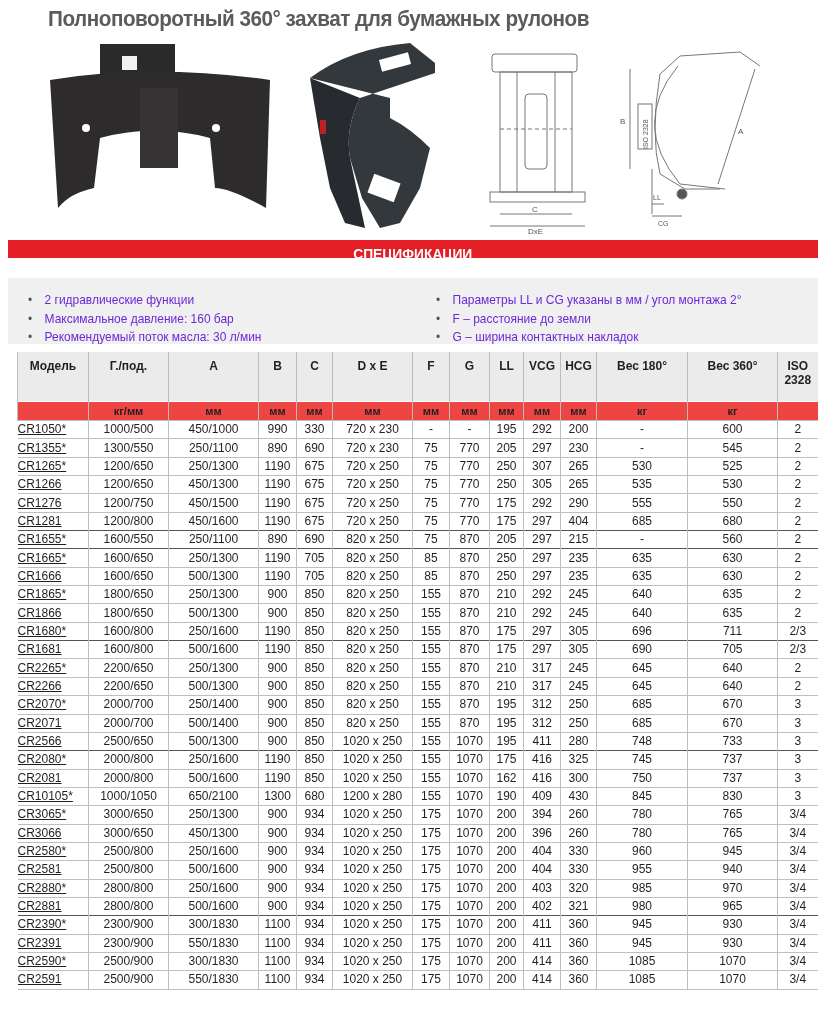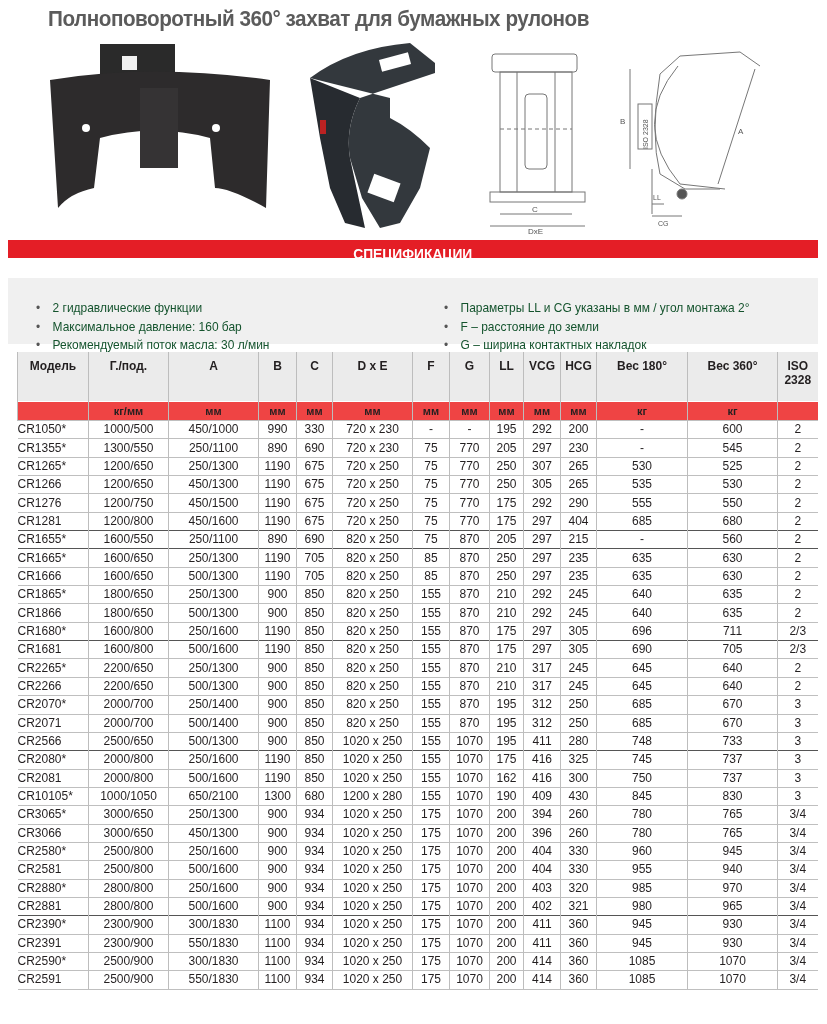--- a/index.html
+++ b/index.html
@@ -7,33 +7,33 @@
          font-family:"Liberation Sans", "DejaVu Sans", sans-serif; color:#231f20; }
   .title { position:absolute; left:48px; top:6px; font-size:22px; font-weight:bold;
            color:#5b5b5b; letter-spacing:-0.5px; font-family:"Liberation Sans", sans-serif; transform:scaleX(0.94); transform-origin:left; }
   .images { position:absolute; left:0; top:38px; width:827px; height:195px; }
   .img { position:absolute; }
   .banner { position:absolute; left:8px; top:240px; width:810px; height:18px; background:#e41e26;
             color:#fff; font-weight:bold; font-size:15px; text-align:center; line-height:27px;
             transform-origin:center; }
   .banner span { display:inline-block; transform:scaleX(0.92); }
   .specs { position:absolute; left:8px; top:278px; width:810px; height:66px; background:#f0f0f0; }
-  .specs ul { position:absolute; top:5px; margin:16px; padding:0; list-style:none; font-size:13px; color:#14532d; }
+  .specs ul { position:absolute; top:5px; margin:8px; padding:0; list-style:none; font-size:13px; color:#6d28d9; }
   .specs li { height:18.5px; line-height:18.5px; white-space:nowrap; transform:scaleX(0.92); transform-origin:left; }
   .specs li::before { content:"•"; display:inline-block; width:18px; color:#555; }
   .specs .left { left:12px; }
   .specs .right { left:420px; }
   table { position:absolute; left:17px; top:352px; border-collapse:collapse; font-size:12px;
           color:#231f20; table-layout:fixed; }
   th, td { padding:0; text-align:center; white-space:nowrap; overflow:hidden; }
   thead tr.h1 th { height:42px; background:#ebebeb; vertical-align:top; padding-top:7px; font-weight:bold; font-size:12px; border-left:1px solid #bdbdbd; }
   thead tr.h2 th { height:18px; background:#ef4444; font-weight:bold; font-size:11px; border-left:1px solid #bdbdbd; border-top:1px solid #ffffff; }
   thead th:first-child { border-left:none;margin-left:29px; }
   tbody td { height:17.35px; line-height:17px; border-top:1px solid #bfbfbf; border-left:1px solid #bdbdbd; }
-  tbody td:first-child { text-align:left; border-left:none; }
+  tbody td:first-child { text-align:left; border-left:none;text-decoration:underline; }
   tbody tr.group td { border-top:1px solid #555; }
   tbody tr:last-child td { border-bottom:1px solid #bfbfbf; }
 </style>
 </head>
 <body>
 
 <div class="title">Полноповоротный 360° захват для бумажных рулонов</div>
 
 <div class="images">
 

